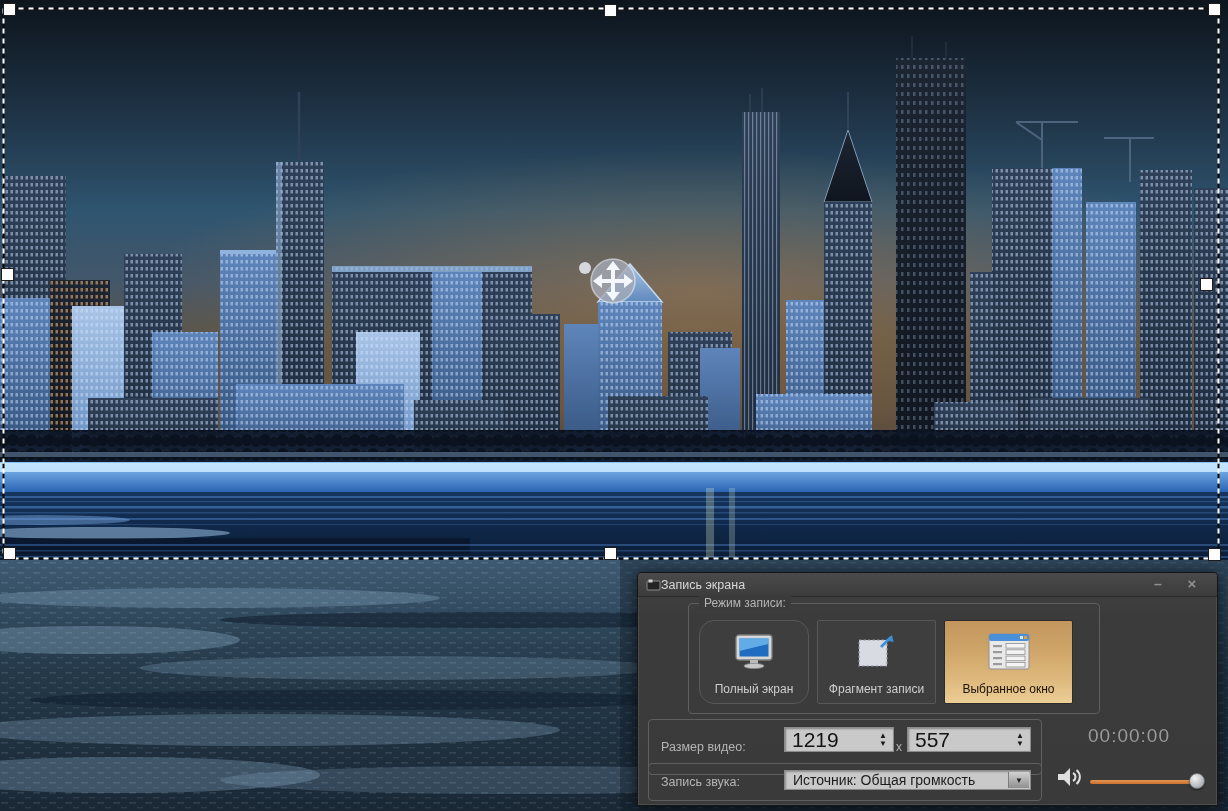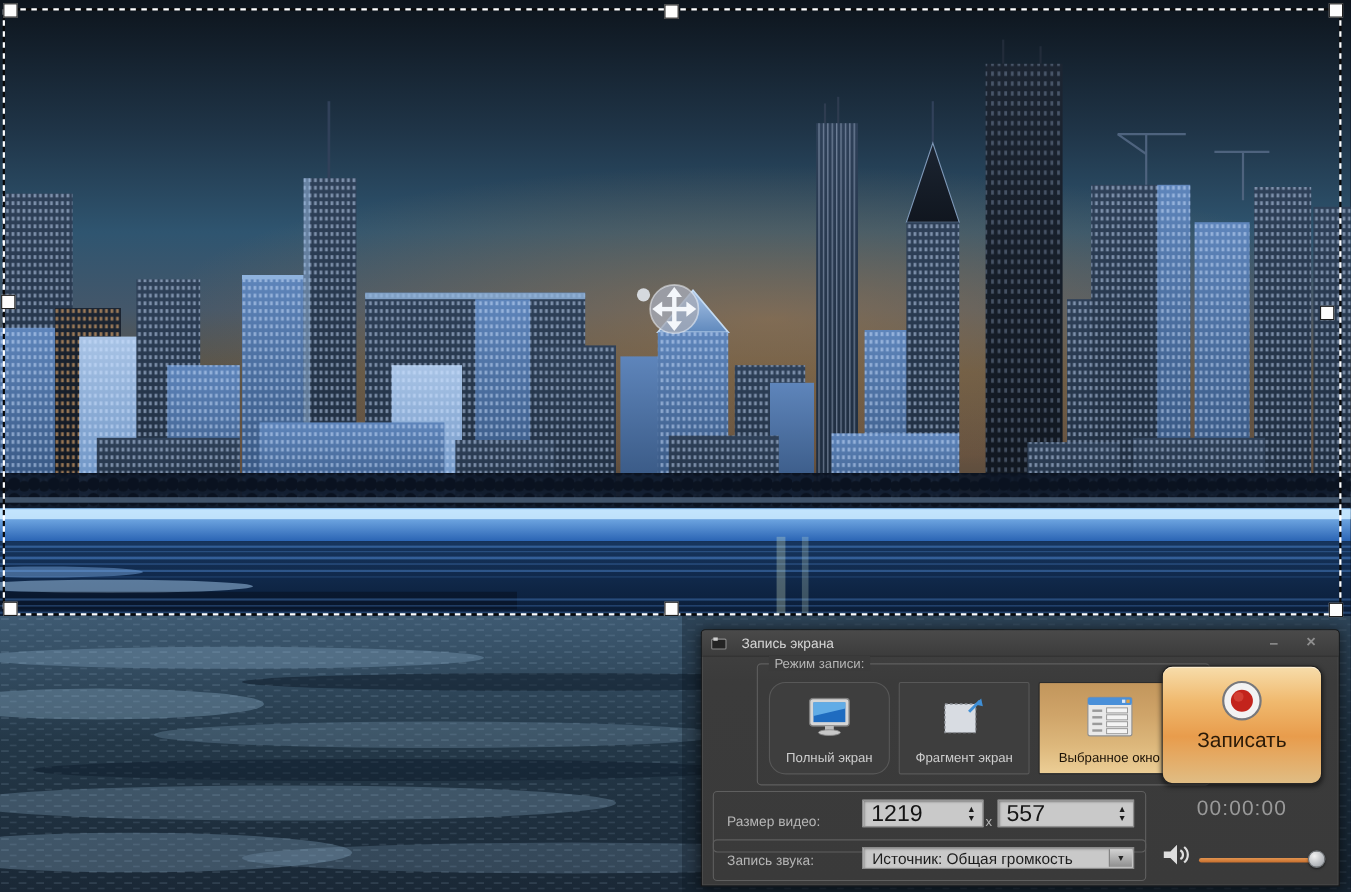--- a/index.html
+++ b/index.html
@@ -30,21 +30,21 @@
     box-sizing:border-box;
     color:#c9c9c9;
   }
   .titlebar{
     position:absolute;left:0;top:0;right:0;height:23px;
     background:linear-gradient(180deg,#4a4a4a,#3c3c3c);
     border-bottom:1px solid #2a2a2a;border-radius:4px 4px 0 0;
     display:flex;align-items:center;
   }
   .titlebar .appicon{margin-left:8px;width:15px;height:12px;}
-  .titlebar .title{margin-left:13px;font-size:12.5px;color:#d6d6d6;}
+  .titlebar .title{margin-left:0;font-size:12.5px;color:#d6d6d6;}
   .winbtn{
     position:absolute;top:2px;width:26px;height:18px;text-align:center;
     color:#8f8f8f;font-size:14px;line-height:18px;cursor:default;user-select:none;
   }
   .winbtn.min{right:46px;font-weight:bold;}
   .winbtn.close{right:12px;font-size:15px;font-weight:bold;}
 
   .groupbox{
     position:absolute;border:1px solid #5f5f5f;border-radius:4px;
     box-sizing:border-box;
@@ -387,21 +387,21 @@
 
     <div class="modebtn" id="mode-frag">
       <span class="micon">
         <svg width="42" height="36" viewBox="0 0 42 36">
           <rect x="3" y="6" width="28" height="26" fill="#d8dce2" stroke="#8f9399" stroke-width="1.2" stroke-dasharray="2.5 2"></rect>
           <polygon points="26,12 26,9 35,9" fill="none"></polygon>
           <line x1="25" y1="13" x2="35" y2="3" stroke="#3f8fd6" stroke-width="2.6"></line>
           <polygon points="36,1 37.5,8 30.5,6.5" fill="#3f8fd6"></polygon>
         </svg>
       </span>
-      <span class="mlabel">Фрагмент экран</span>
+      <span class="mlabel">Фрагмент записи</span>
     </div>
 
     <div class="modebtn selected" id="mode-win">
       <span class="micon">
         <svg width="44" height="38" viewBox="0 0 44 38">
           <rect x="2" y="1" width="40" height="35" rx="2" fill="#e9e9e9" stroke="#8f8f8f" stroke-width="1"></rect>
           <rect x="2" y="1" width="40" height="7" rx="2" fill="#4a90d9"></rect>
           <rect x="33" y="3" width="3" height="3" fill="#dce8f8"></rect>
           <rect x="37" y="3" width="3" height="3" fill="#e0a040"></rect>
           <rect x="6" y="12" width="9" height="2.2" fill="#9a9a9a"></rect>
@@ -411,28 +411,20 @@
           <rect x="19" y="10.5" width="19" height="4.6" fill="#f4f4f4" stroke="#9a9a9a" stroke-width="0.9"></rect>
           <rect x="19" y="16.8" width="19" height="4.6" fill="#f4f4f4" stroke="#9a9a9a" stroke-width="0.9"></rect>
           <rect x="19" y="23.1" width="19" height="4.6" fill="#f4f4f4" stroke="#9a9a9a" stroke-width="0.9"></rect>
           <rect x="19" y="29.4" width="19" height="4.6" fill="#f4f4f4" stroke="#9a9a9a" stroke-width="0.9"></rect>
         </svg>
       </span>
       <span class="mlabel">Выбранное окно</span>
     </div>
   </div>
 
-  <div class="recordbtn">
-    <svg width="40" height="40" viewBox="0 0 40 40">
-      <circle cx="20" cy="20" r="17" fill="#f2f2f2" stroke="#77787c" stroke-width="2"></circle>
-      <circle cx="20" cy="20" r="10" fill="#c3241c"></circle>
-      <circle cx="17" cy="16.5" r="4.5" fill="#e05548" opacity="0.55"></circle>
-    </svg>
-    <span class="rlabel">Записать</span>
-  </div>
   <div class="timer">00:00:00</div>
 
   <div class="groupbox" id="grp-size">
     <span class="rowlabel">Размер видео:</span>
 
     <div class="field" id="field-w">
       <input type="text" value="1219" style="">
       <div class="spin">
         <span>▲</span>
         <span>▼</span>

